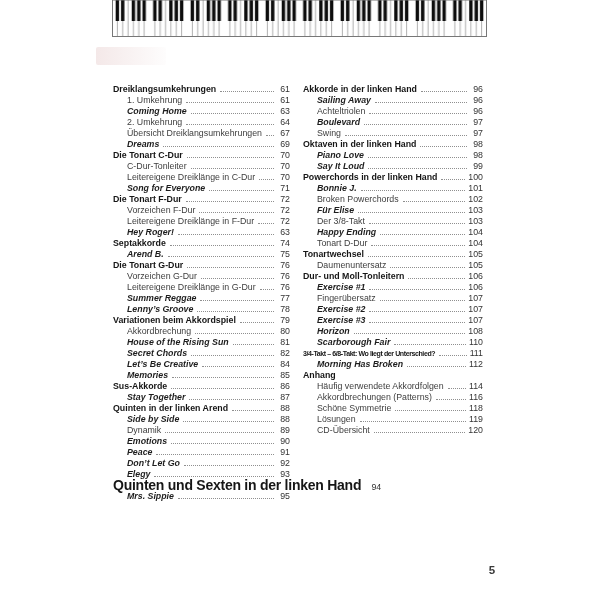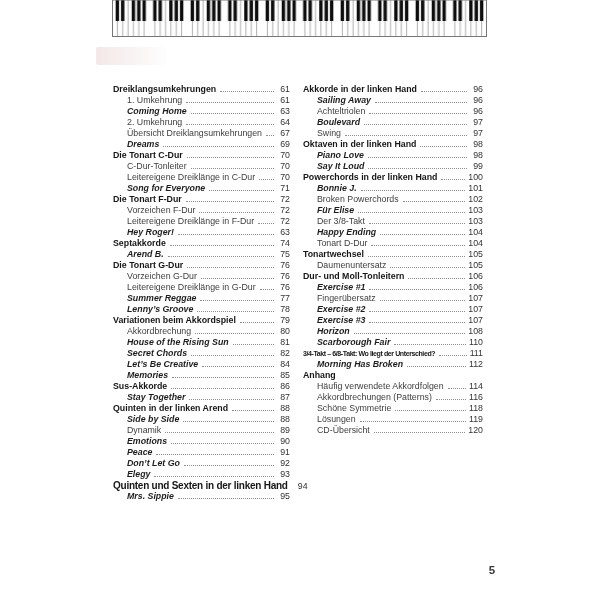--- a/index.html
+++ b/index.html
@@ -13,21 +13,21 @@
     background:linear-gradient(90deg, rgba(238,220,220,0.65), rgba(246,240,240,0.15));
   }
   .cols{position:absolute;left:113px;top:84px;display:flex;gap:13px;}
   .col{width:177px;}
   .col.right{width:180px;}
   .row{display:flex;align-items:baseline;height:11px;font-size:8.8px;white-space:nowrap;line-height:11px;}
   .row .label{flex:0 0 auto;}
   .row.topic .label{padding-left:14px;color:#3d3d3d;}
   .row.song .label{padding-left:14px;font-weight:bold;font-style:italic;color:#1d1d1d;}
   .row.chapter .label{font-weight:bold;color:#161616;}
-  .row.tight .label{font-size:10px;letter-spacing:-0.25px;}
+  .row.tight .label{font-size:14px;letter-spacing:-0.25px;}
   .row.xtight .label{font-size:7px;letter-spacing:-0.4px;}
   .leader{flex:1 1 auto;min-width:0;border-bottom:1.2px dotted #8f8f8f;margin:0 3px 2px 4px;}
   .pnum{flex:0 0 auto;min-width:13px;text-align:right;color:#333;}
   .folio{
     position:absolute;left:484px;top:564px;width:16px;text-align:center;
     font-size:11.5px;font-weight:bold;color:#3a3a3a;
   }
 </style>
 </head>
 <body>

